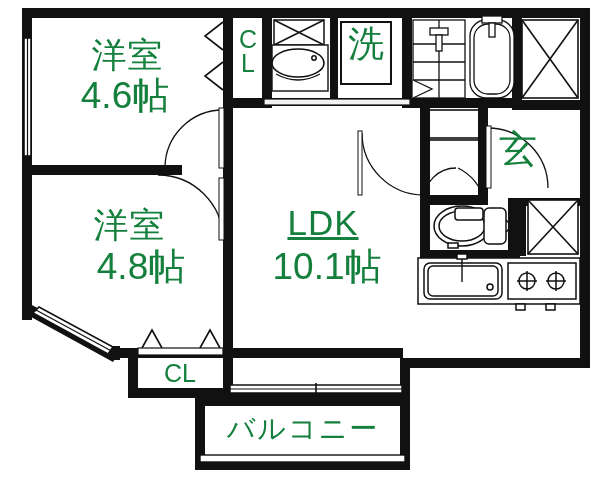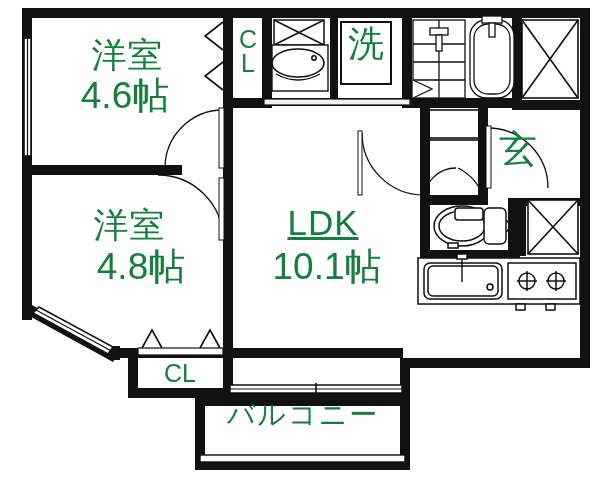--- a/index.html
+++ b/index.html
@@ -224,21 +224,21 @@
 
   <div class="lbl jp big" style="left:40px;top:38px;width:175px;">洋室</div>
   <div class="lbl big2" style="left:30px;top:77px;width:190px;">4.6帖</div>
 
   <div class="lbl jp big" style="left:42px;top:208px;width:175px;">洋室</div>
   <div class="lbl big2" style="left:32px;top:248px;width:154px;margin-left:32px;">4.8帖</div>
 
   <div class="lbl big" style="left:248px;top:205px;width:150px;text-decoration:underline;">LDK</div>
   <div class="lbl big2" style="left:232px;top:248px;width:190px;">10.1帖</div>
 
-  <div class="lbl jp mid" style="left:208px;top:401px;width:190px;letter-spacing:2px;">バルコニー</div>
+  <div class="lbl jp mid" style="left:208px;top:415px;width:190px;letter-spacing:2px;">バルコニー</div>
 
   <div class="lbl small" style="left:226px;top:28px;width:44px;line-height:0.95;">
     <span>C<br>L</span>
   </div>
 
   <div class="lbl small" style="left:140px;top:361px;width:80px;">CL</div>
 
   <div class="lbl jp" style="left:341px;top:26px;width:50px;font-size:36px;">洗</div>
 
 

